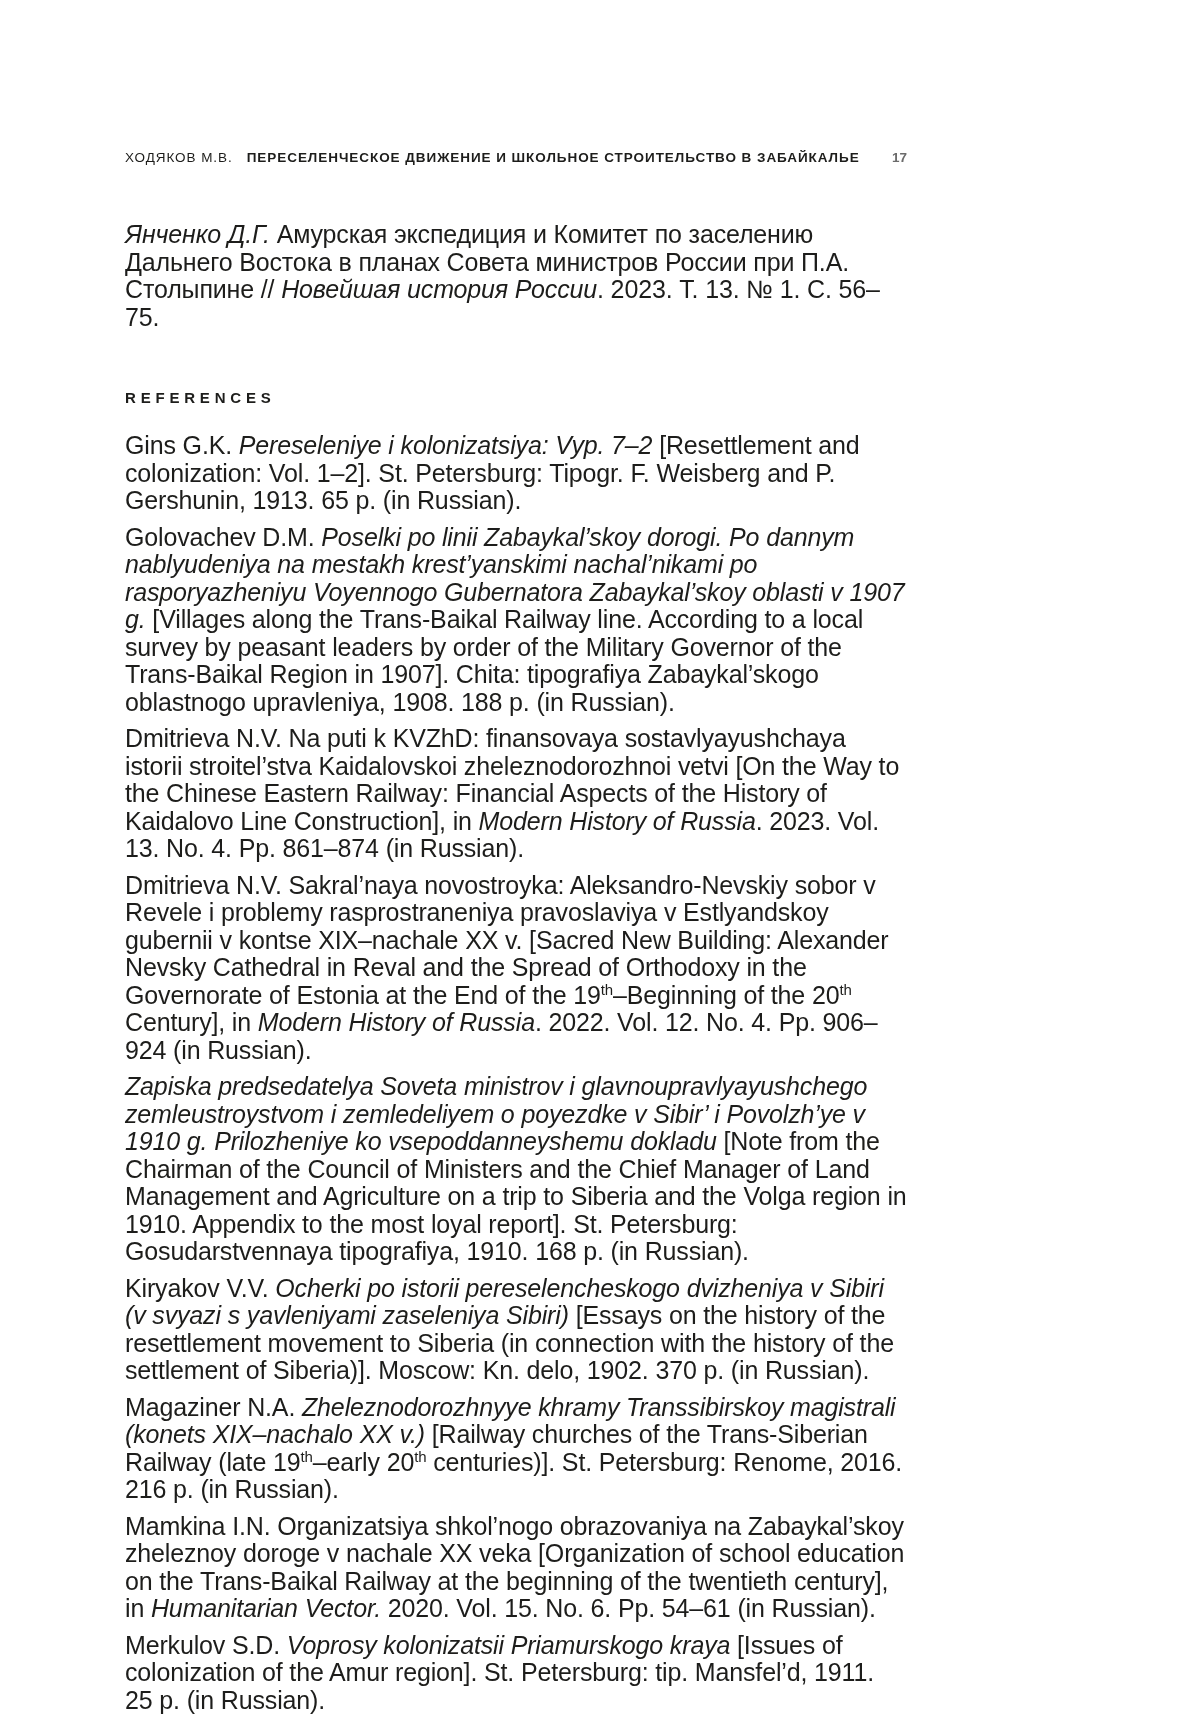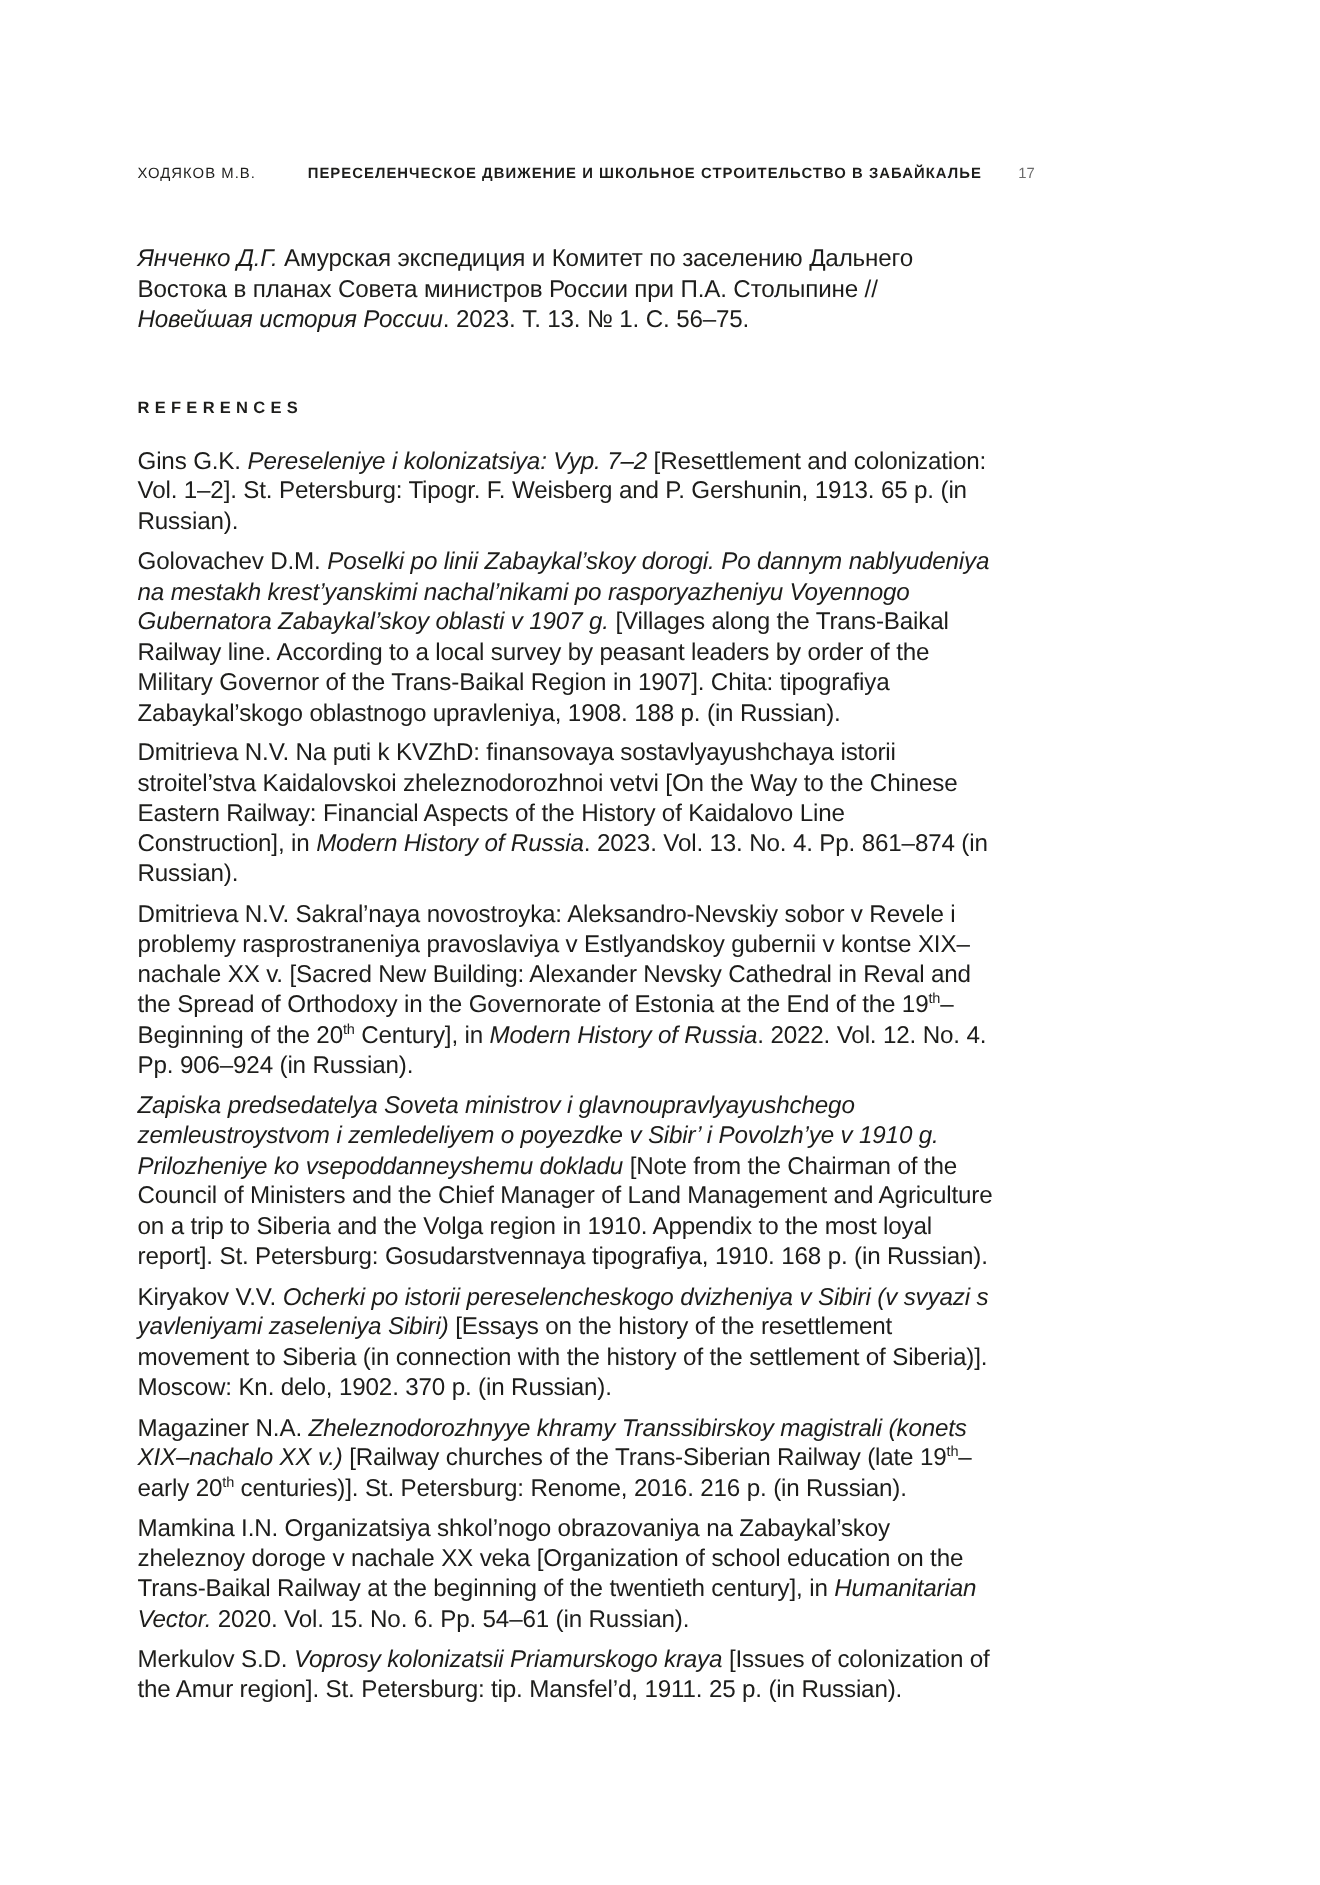--- a/index.html
+++ b/index.html
@@ -21,37 +21,36 @@
     left: 125px;
     top: 150px;
     width: 782px;
   }
   .running-head {
     display: flex;
     align-items: flex-end;
     font-size: 13.5px;
     letter-spacing: 0.07em;
     white-space: nowrap;
-    gap: 33px;
   }
   .running-author {
     font-weight: 400;
     margin-right: 14px;
   }
   .running-title {
     font-weight: 700;
   }
   .page-number {
     margin-left: auto;
-    font-weight: 400;
+    font-weight: 700;
     letter-spacing: 0;
     color: var(--pagenum-color, #6b6b6b);
   }
   .body-text {
-    font-size: 22px;
+    font-size: 25px;
     line-height: 27.5px;
     letter-spacing: -0.15px;
   }
   .continued-ref {
     margin: 56px 0 0 0;
   }
   .references-heading {
     margin: 58px 0 0 0;
     font-size: 15px;
     font-weight: 700;

